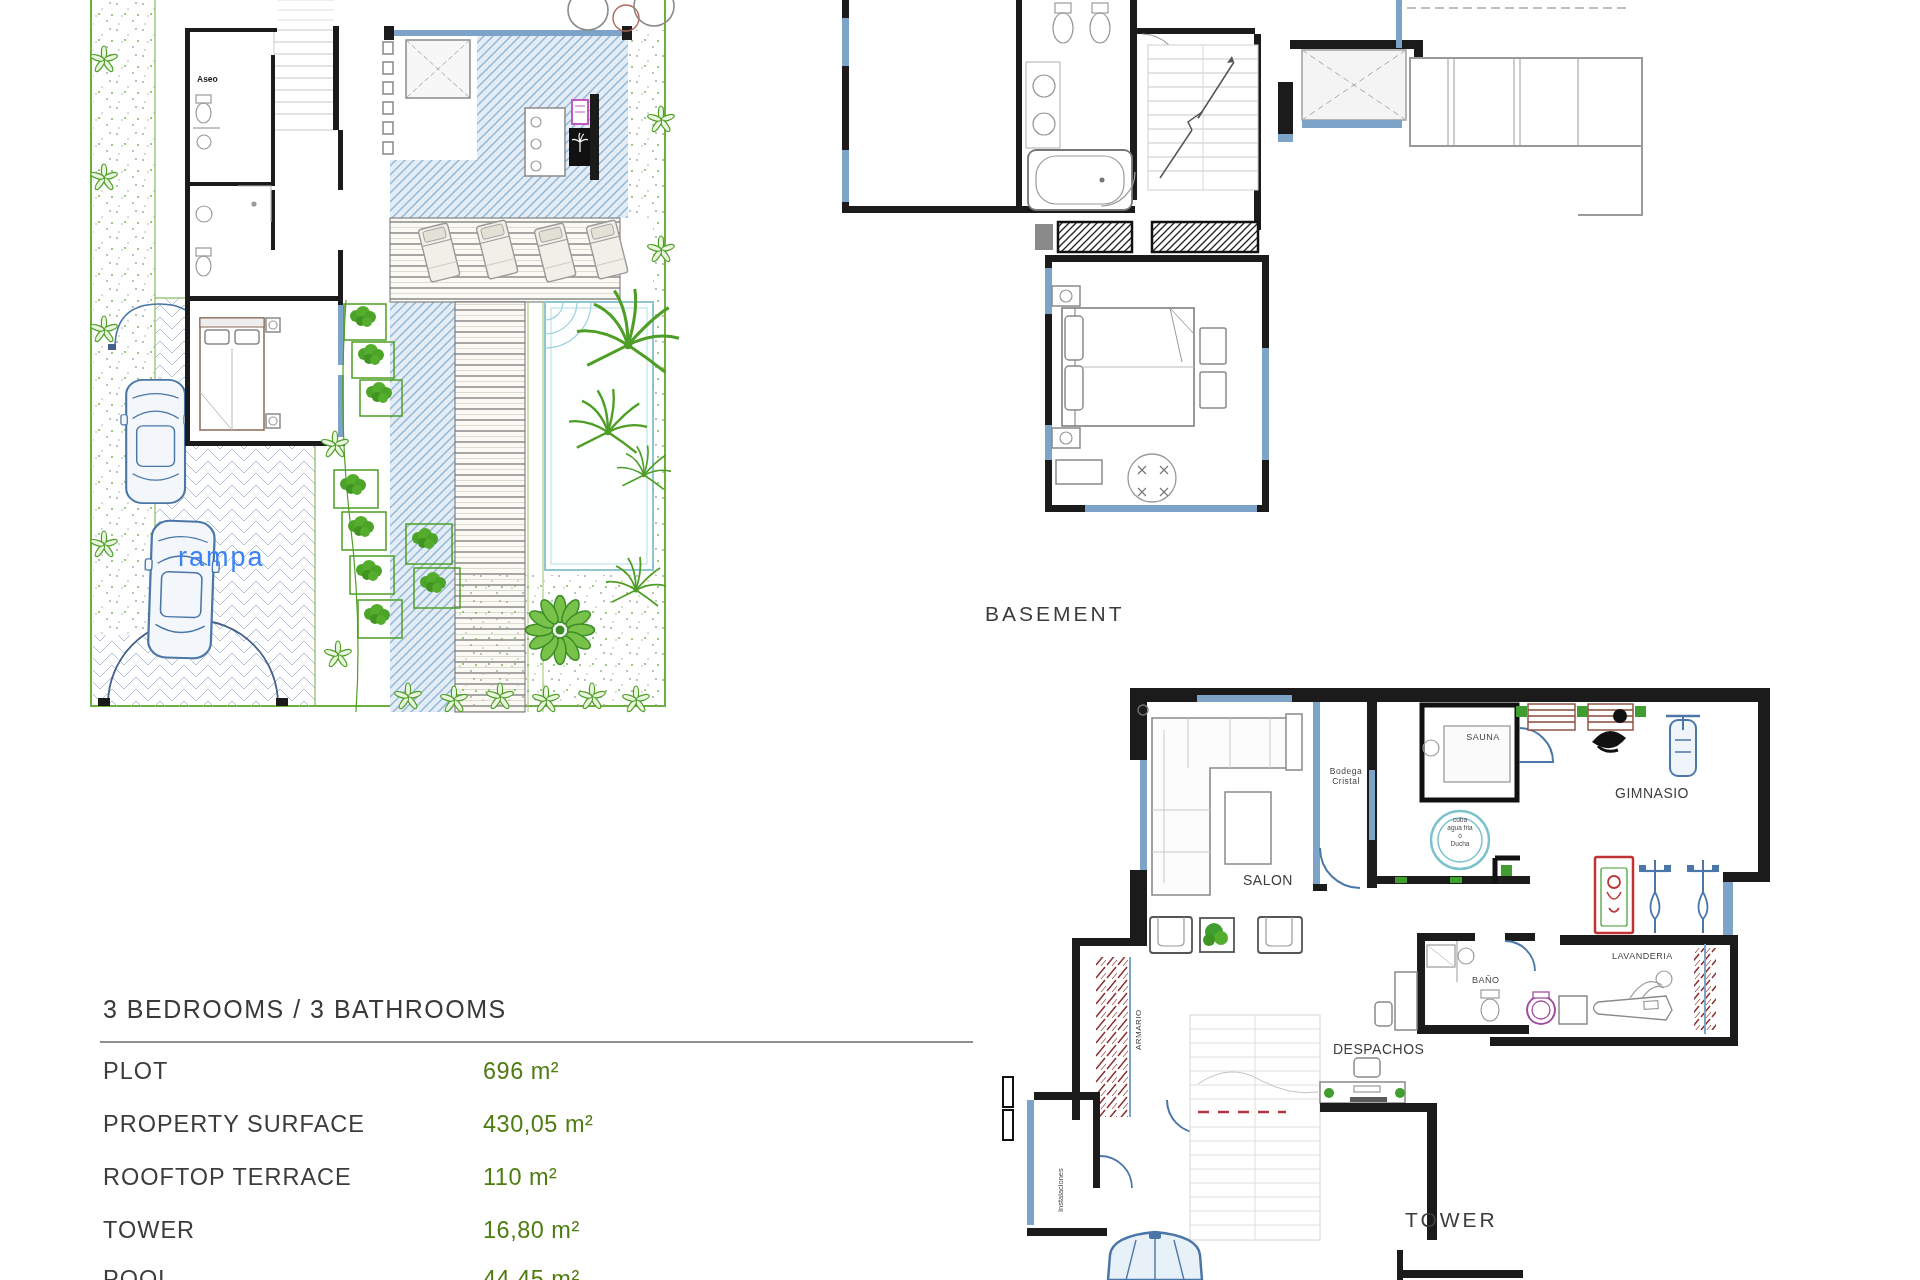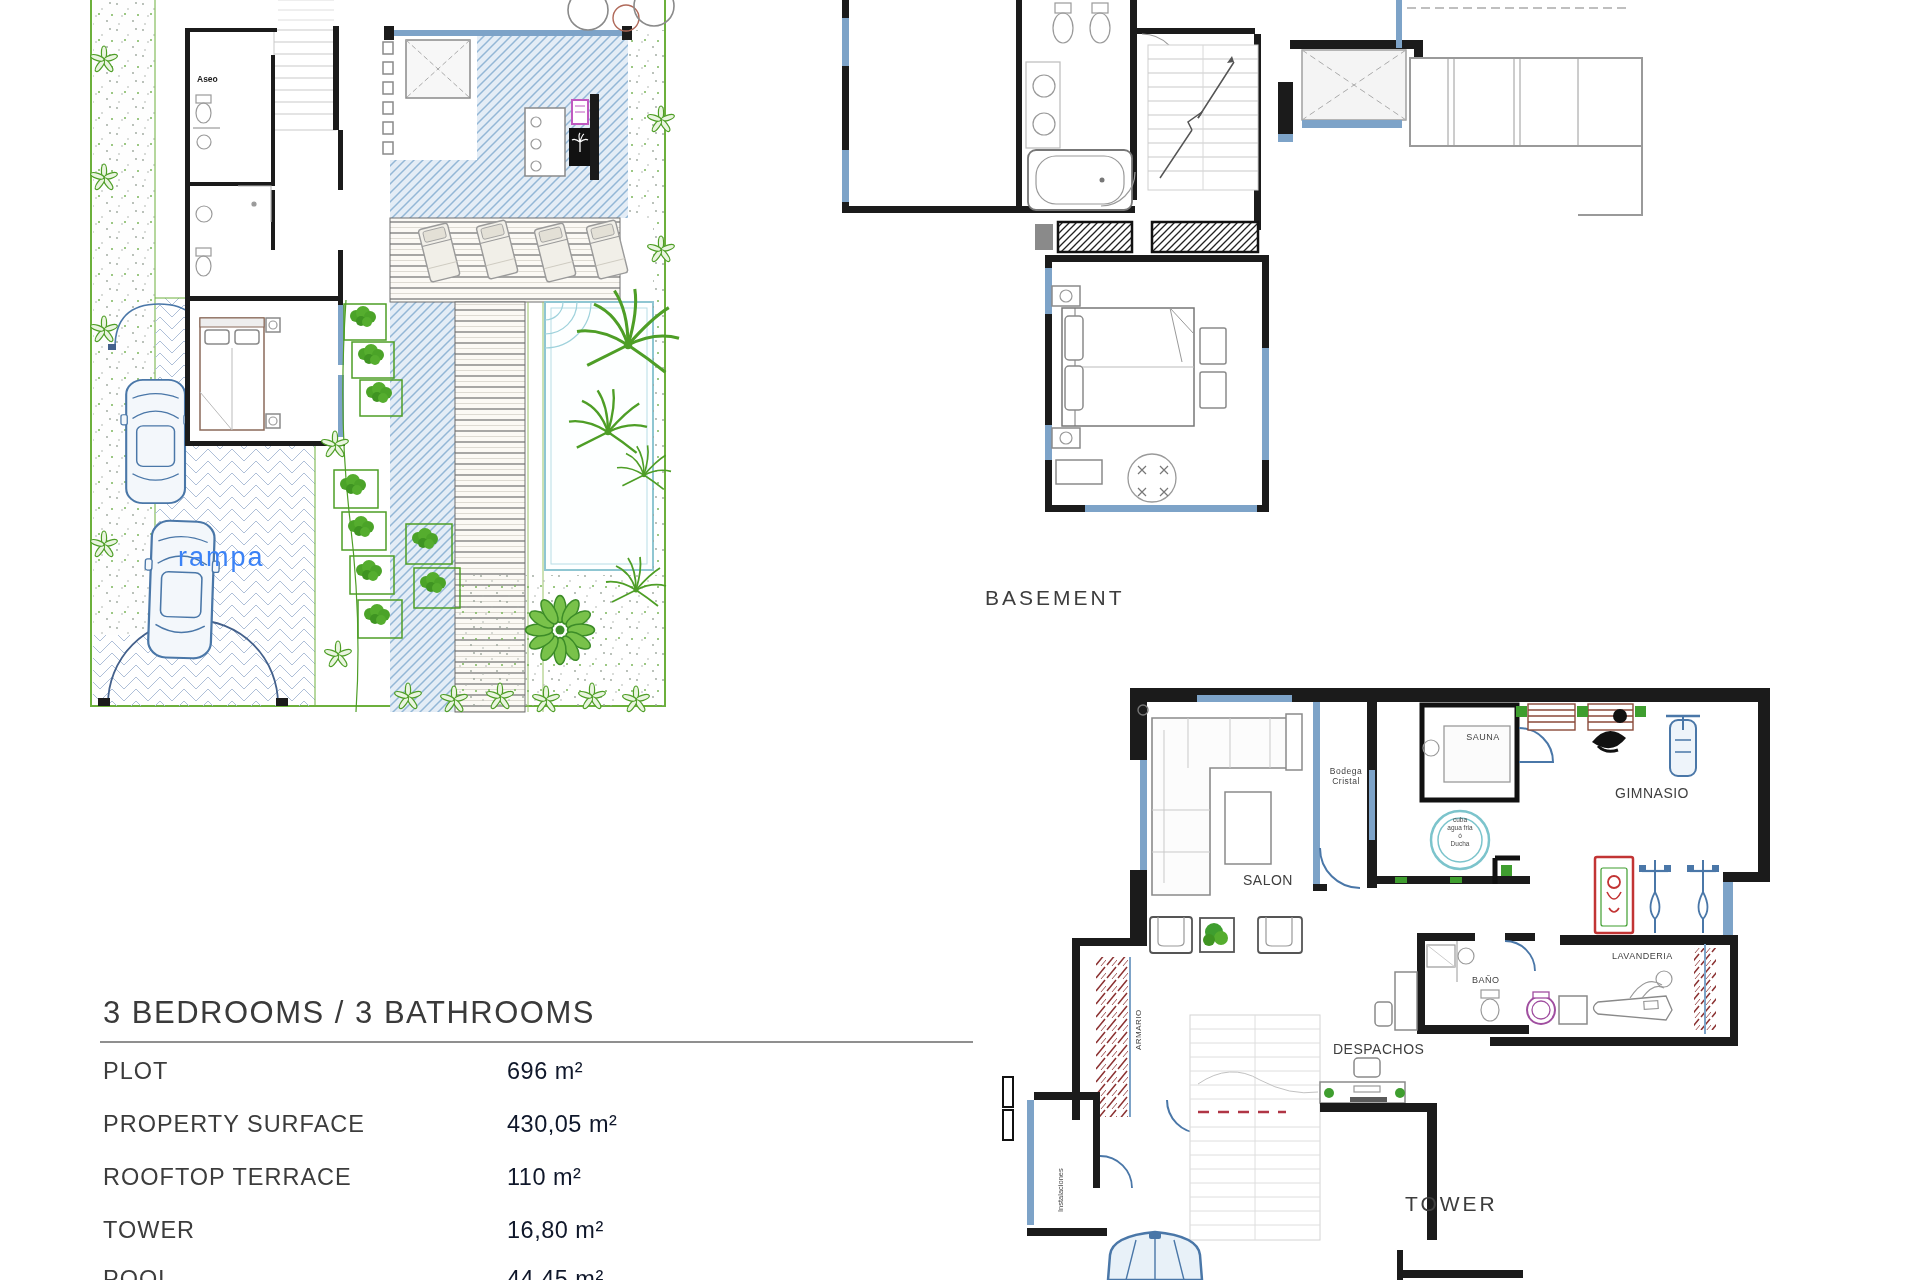--- a/index.html
+++ b/index.html
@@ -13,30 +13,30 @@
   .furn2{fill:none;stroke:#9a9a9a;stroke-width:1.2;}
   .thin{fill:none;stroke:#c9c9c9;stroke-width:1;}
   .blue{stroke:#4a77a8;fill:none;}
   .grn{stroke:#4e9e26;fill:none;}
   .grnf{fill:#3f9e2f;}
   .teal{stroke:#7cc4cc;fill:#ffffff;}
   .red{stroke:#c23434;fill:none;}
   .purple{stroke:#a04fa0;fill:#ffffff;}
   
   .lbl{position:absolute;white-space:nowrap;color:#444;}
-  .plan-title{font-size:21px;letter-spacing:3px;color:#3d3d3d;font-weight:500;}
+  .plan-title{font-size:21px;letter-spacing:3px;color:#3d3d3d;font-weight:500;margin-top:16px;}
   .room{font-size:14px;letter-spacing:.5px;color:#3f3f3f;}
   .tiny{font-size:7px;color:#4a4a4a;}
   .vert{transform:rotate(-90deg);transform-origin:0 0;}
   .center{text-align:center;white-space:normal;}
   
-  .specs-title{position:absolute;left:103px;top:995px;font-size:31px;letter-spacing:1.5px;color:#3a3a3a;}
+  .specs-title{position:absolute;left:103px;top:995px;font-size:25px;letter-spacing:1.5px;color:#3a3a3a;}
   .specs-rule{position:absolute;left:100px;top:1041px;width:873px;height:2px;background:#8f8f8f;}
   .spec-label{position:absolute;left:103px;font-size:23.5px;letter-spacing:1px;color:#3c3c3c;}
-  .spec-value{position:absolute;left:507px;font-size:23.5px;letter-spacing:.5px;color:#0f172a;}
+  .spec-value{position:absolute;left:483px;font-size:23.5px;letter-spacing:.5px;color:#4d7c0f;}
   .rampa{position:absolute;left:178px;top:542px;font-size:27px;letter-spacing:2px;color:#3b82f6;}
   .aseo{position:absolute;left:197px;top:74px;font-size:8.5px;font-weight:bold;color:#222;text-align:right;}
 </style>
 </head>
 <body>
 
 <svg style="left:88px;top:0px" width="580" height="712" viewBox="0 0 580 712">
   <defs>
     <pattern id="pat-speckle" width="26" height="26" patternUnits="userSpaceOnUse">
       <circle cx="3" cy="4" r="0.9" fill="#9aa49a"></circle>

